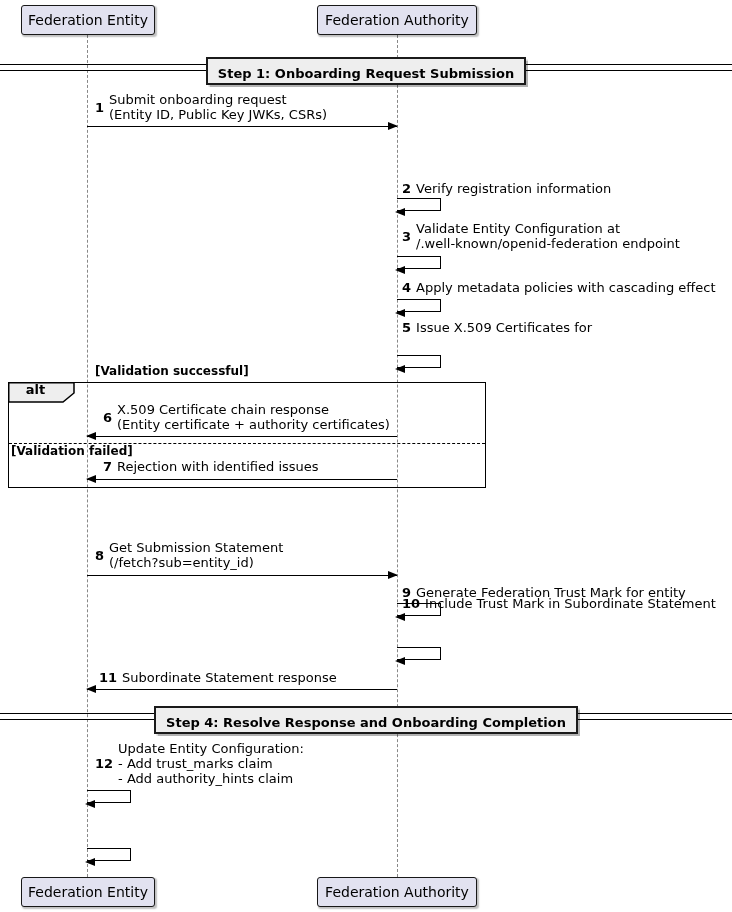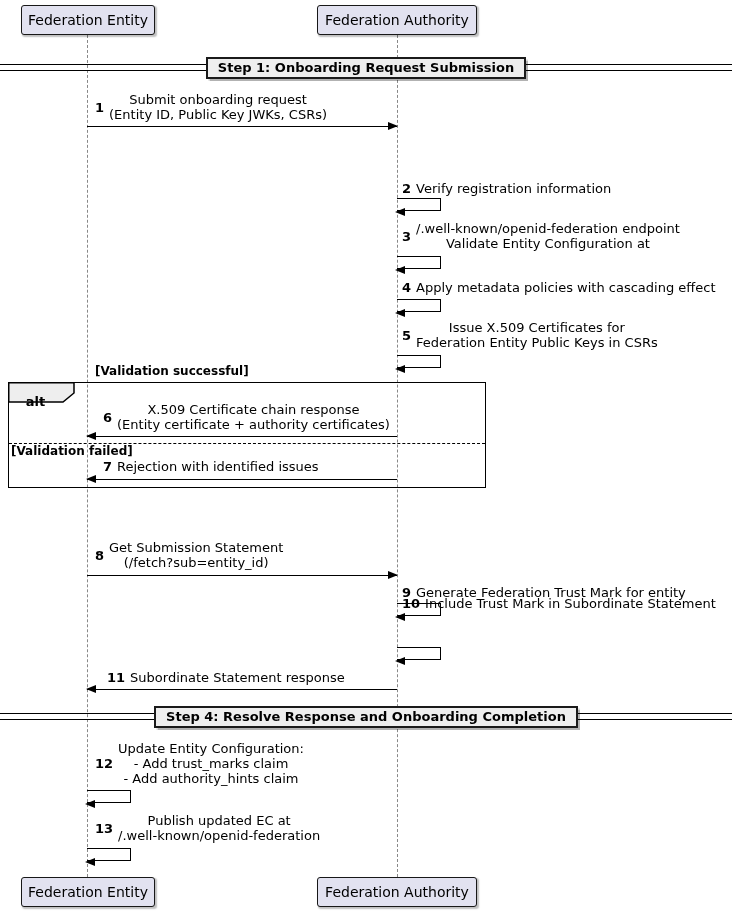--- a/index.html
+++ b/index.html
@@ -14,39 +14,39 @@
     position:absolute;height:30px;background:#E2E2F0;border:1.5px solid #181818;
     border-radius:3px;display:flex;align-items:center;justify-content:center;
     font-size:14px;box-sizing:border-box;box-shadow:1.5px 1.5px 1.5px rgba(0,0,0,0.25);
     white-space:nowrap;
   }
   
   .divider{position:absolute;left:0;width:732px;height:23px;}
   .divider-lines{position:absolute;left:0;right:0;top:7px;height:5px;
     border-top:1px solid #000;border-bottom:1px solid #000;}
   .divider-box{position:relative;margin:0 auto;width:fit-content;background:#EEEEEE;
-    border:2px solid #1a1a1a;padding:1px 10px 2px 10px;font-size:13px;font-weight:bold;
+    border:2px solid #1a1a1a;padding:7px 10px 2px 10px;font-size:13px;font-weight:bold;
     white-space:nowrap;box-shadow:1.5px 1.5px 1px rgba(0,0,0,0.3);}
   
   .msg{position:absolute;display:flex;align-items:center;font-size:13px;line-height:15px;white-space:nowrap;}
   .msg .num{font-weight:bold;margin-right:5px;}
-  .msg .lines span{display:block;text-align:center;}
+  .msg .lines span{display:block;}
   
   .arrow{position:absolute;height:0;border-top:1.2px solid #000;}
   .ah{position:absolute;width:0;height:0;}
   .ah-right{border-left:10px solid #000;border-top:4.5px solid transparent;border-bottom:4.5px solid transparent;right:-1px;top:-5.5px;}
   .ah-left{border-right:10px solid #000;border-top:4.5px solid transparent;border-bottom:4.5px solid transparent;left:-1px;top:-5.5px;}
   
   .self-arrow{position:absolute;width:44px;height:13px;box-sizing:border-box;
     border-top:1.2px solid #000;border-right:1.2px solid #000;border-bottom:1.2px solid #000;}
   .self-arrow .ah-left{left:-2px;top:auto;bottom:-5.5px;}
   
   .alt-frame{position:absolute;border:1.5px solid #000;box-sizing:border-box;background:transparent;}
   .alt-tab{position:absolute;left:-1.5px;top:-1.5px;width:68px;height:21px;}
-  .alt-tab-label{position:absolute;left:0;top:12px;width:56px;text-align:center;font-size:13px;font-weight:bold;}
+  .alt-tab-label{position:absolute;left:0;top:0;width:56px;text-align:center;font-size:13px;font-weight:bold;}
   .guard{position:absolute;font-size:12px;font-weight:bold;white-space:nowrap;}
   .alt-separator{position:absolute;left:0;right:0;border-top:1.5px dashed #000;}
 </style>
 </head>
 <body>
 
 <div class="diagram">
 
   <div class="lifeline" style="left:87px;top:35px;height:842px;"></div>
   <div class="lifeline" style="left:397px;top:35px;height:842px;"></div>
@@ -81,43 +81,42 @@
       <span>Verify registration information</span>
     </span>
   </div>
   <div class="self-arrow" style="left:397px;top:198px;">
     <span class="ah ah-left"></span>
   </div>
 
   <div class="msg" style="left:402px;top:221px;">
     <span class="num">3</span>
     <span class="lines">
+      <span>Validate Entity Configuration at</span>
       <span>/.well-known/openid-federation endpoint</span>
-      <span>Validate Entity Configuration at</span>
     </span>
   </div>
   <div class="self-arrow" style="left:397px;top:256px;">
     <span class="ah ah-left"></span>
   </div>
 
   <div class="msg" style="left:402px;top:280px;">
     <span class="num">4</span>
     <span class="lines">
       <span>Apply metadata policies with cascading effect</span>
     </span>
   </div>
   <div class="self-arrow" style="left:397px;top:299px;">
     <span class="ah ah-left"></span>
   </div>
 
   <div class="msg" style="left:402px;top:320px;">
     <span class="num">5</span>
     <span class="lines">
       <span>Issue X.509 Certificates for</span>
-      <span>Federation Entity Public Keys in CSRs</span>
     </span>
   </div>
   <div class="self-arrow" style="left:397px;top:355px;">
     <span class="ah ah-left"></span>
   </div>
 
   <div class="alt-frame" style="left:8px;top:382px;width:478px;height:106px;">
     <div class="alt-tab">
       <svg width="68" height="21">
         <path d="M0.75,0.75 H66 V11 L55,20 H0.75 Z" fill="#EEEEEE" stroke="#000000" stroke-width="1.5"></path>
@@ -175,21 +174,21 @@
   <div class="msg" style="left:402px;top:596px;">
     <span class="num">10</span>
     <span class="lines">
       <span>Include Trust Mark in Subordinate Statement</span>
     </span>
   </div>
   <div class="self-arrow" style="left:397px;top:647px;">
     <span class="ah ah-left"></span>
   </div>
 
-  <div class="msg" style="left:107px;top:670px;">
+  <div class="msg" style="left:99px;top:670px;">
     <span class="num">11</span>
     <span class="lines">
       <span>Subordinate Statement response</span>
     </span>
   </div>
   <div class="arrow" style="left:87px;top:689px;width:310px;">
     <span class="ah ah-left"></span>
   </div>
 
   <div class="divider" style="top:706px;">
@@ -202,27 +201,20 @@
     <span class="lines">
       <span>Update Entity Configuration:</span>
       <span>- Add trust_marks claim</span>
       <span>- Add authority_hints claim</span>
     </span>
   </div>
   <div class="self-arrow" style="left:87px;top:790px;">
     <span class="ah ah-left"></span>
   </div>
 
-  <div class="msg" style="left:95px;top:813px;">
-    <span class="num">13</span>
-    <span class="lines">
-      <span>Publish updated EC at</span>
-      <span>/.well-known/openid-federation</span>
-    </span>
-  </div>
   <div class="self-arrow" style="left:87px;top:848px;">
     <span class="ah ah-left"></span>
   </div>
 
   <div class="participant" style="left:21px;top:877px;width:134px;">
     <span>Federation Entity</span>
   </div>
   <div class="participant" style="left:317px;top:877px;width:160px;">
     <span>Federation Authority</span>
   </div>

